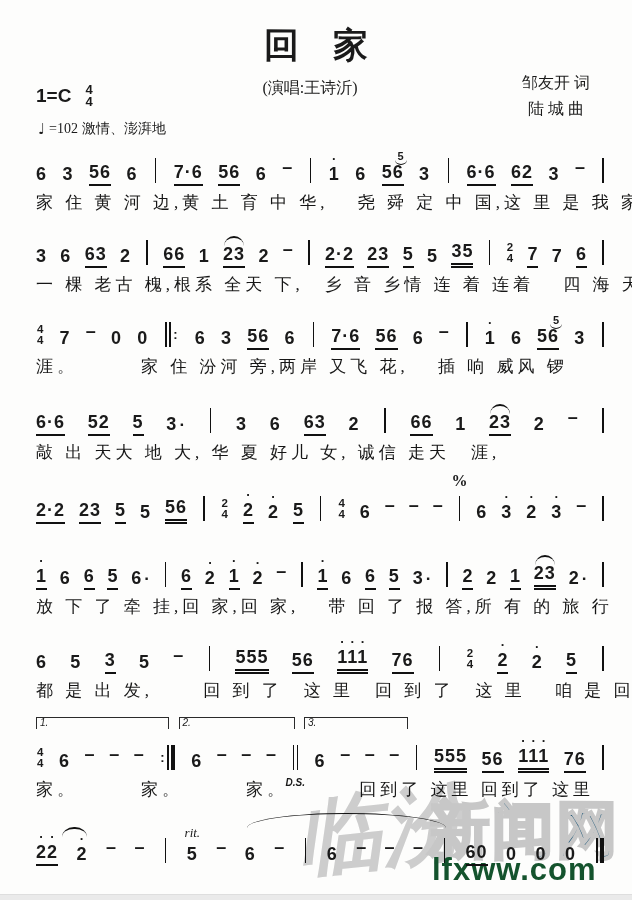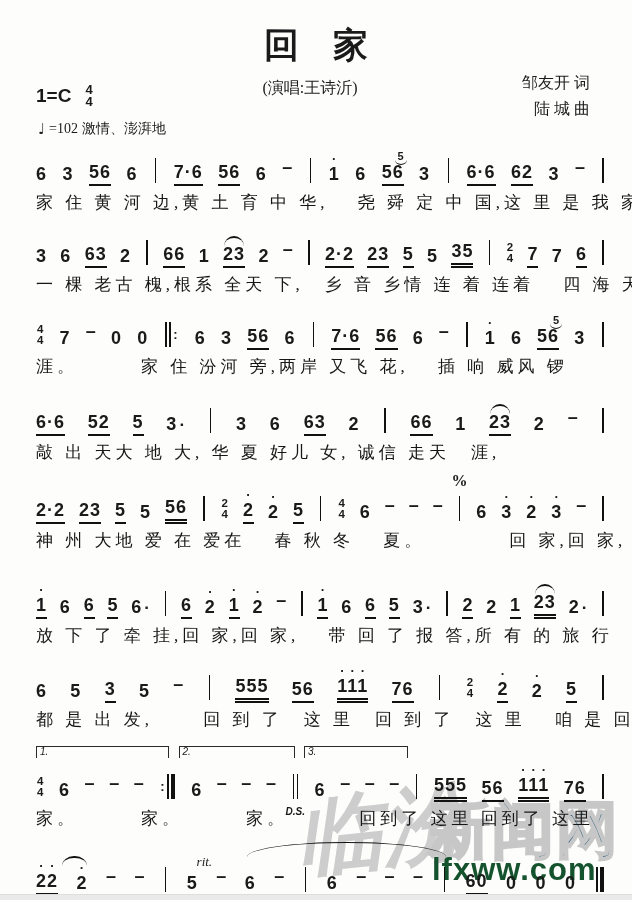--- a/index.html
+++ b/index.html
@@ -6,21 +6,21 @@
   body{width:632px;height:900px;position:relative;overflow:hidden;
        font-family:"Liberation Sans", sans-serif;color:#1a1a1a;}
   .sheet{position:absolute;inset:0;background:#fdfdfc;}
   
   .hdr{position:relative;height:140px;z-index:2;}
   .title{position:absolute;top:28px;left:0;right:0;text-align:center;
          font-family:"Liberation Serif", serif;font-weight:bold;font-size:35px;
          letter-spacing:34px;text-indent:34px;line-height:1;}
   .subtitle{position:absolute;top:78px;left:0;right:12px;text-align:center;
             font-family:"Liberation Serif", serif;font-size:16px;}
-  .credits{position:absolute;top:70px;right:42px;text-align:right;
+  .credits{position:absolute;top:70px;right:42px;text-align:center;
            font-family:"Liberation Serif", serif;font-size:16px;line-height:1.65;}
   .keyrow{position:absolute;top:84px;left:36px;font-weight:bold;font-size:19px;
           display:flex;align-items:center;gap:14px;}
   .frac{display:inline-flex;flex-direction:column;align-items:center;line-height:.95;
         font-size:13px;font-weight:bold;}
   .temporow{position:absolute;top:120px;left:38px;font-size:14px;
             font-family:"Liberation Serif", serif;display:flex;align-items:center;gap:4px;}
   .temporow .qn{font-family:"DejaVu Sans", sans-serif;font-size:15px;}
   
   .score{position:relative;z-index:2;padding:6px 26px 0 36px;}
@@ -57,21 +57,21 @@
        height:28px;margin:0 2px 2px 2px;}
   .vl{display:block;width:1.5px;height:25px;background:#111;}
   .vl.th{width:3.5px;}
   .bdots{font-size:13px;font-weight:bold;line-height:1;}
   .ts{display:inline-flex;flex-direction:column;align-items:center;line-height:.95;
       font-size:11.5px;font-weight:bold;margin:0 1px 4px 1px;}
   .mka{position:absolute;top:-22px;left:50%;transform:translateX(-50%);
        font-size:13px;font-weight:bold;white-space:nowrap;}
   .mka.segno{font-size:16px;font-family:"Liberation Serif", serif;}
   .mka.rit{font-style:italic;font-weight:normal;font-size:13px;top:-20px;
-           font-family:"Liberation Serif", serif;margin-left:12px;}
+           font-family:"Liberation Serif", serif;}
   .mkb{position:absolute;bottom:-17px;left:50%;transform:translateX(-50%);
        font-size:10px;font-style:italic;font-weight:bold;white-space:nowrap;
        font-family:Liberation Sans, sans-serif;}
   .volta{position:absolute;top:-16px;height:11px;border-top:1.5px solid #2a2a2a;
          border-left:1.5px solid #2a2a2a;border-right:1.5px solid #2a2a2a;}
   .volta-label{position:absolute;top:0px;left:3px;font-size:10px;font-style:italic;
                font-weight:normal;line-height:1;}
   .bigslur{position:absolute;top:-13px;height:14px;
            border-top:1.8px solid #111;border-radius:50% 50% 0 0/100% 100% 0 0;}
   
@@ -590,21 +590,20 @@
             </span>
             <span class="nrow">
               <span class="txt">3</span>
             </span>
           </span>
           <span class="note dash">–</span>
           <span class="bar">
             <i class="vl"></i>
           </span>
         </div>
-        <div class="lyrics">神 州 大地 爱 在 爱在　 春 秋 冬　 夏。　　　　回 家,回 家,</div>
       </div>
       <div class="staff">
         <div class="notes-row">
           <span class="note">
             <span class="hidots">
               <span>·</span>
             </span>
             <span class="nrow">
               <span class="txt u1">1</span>
             </span>

